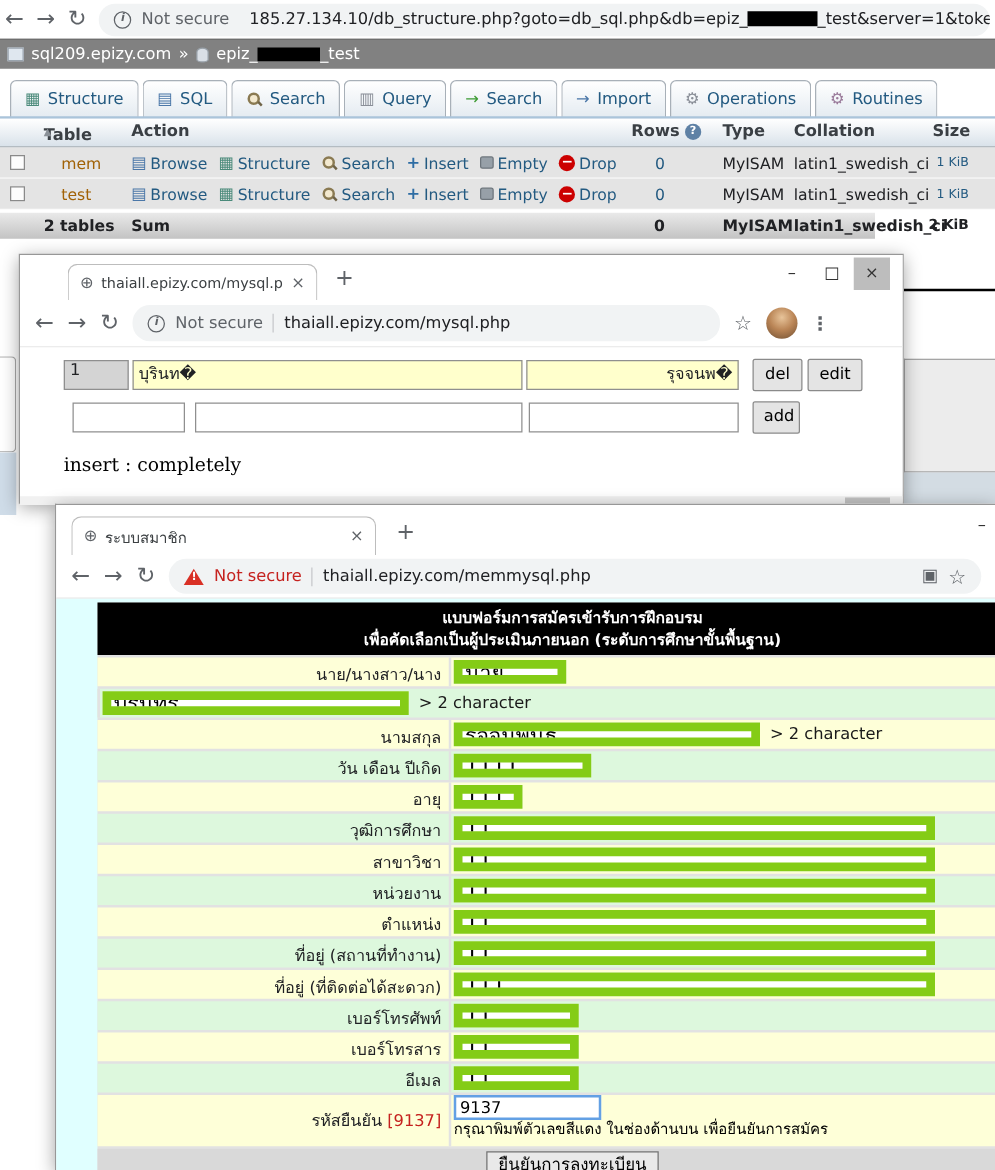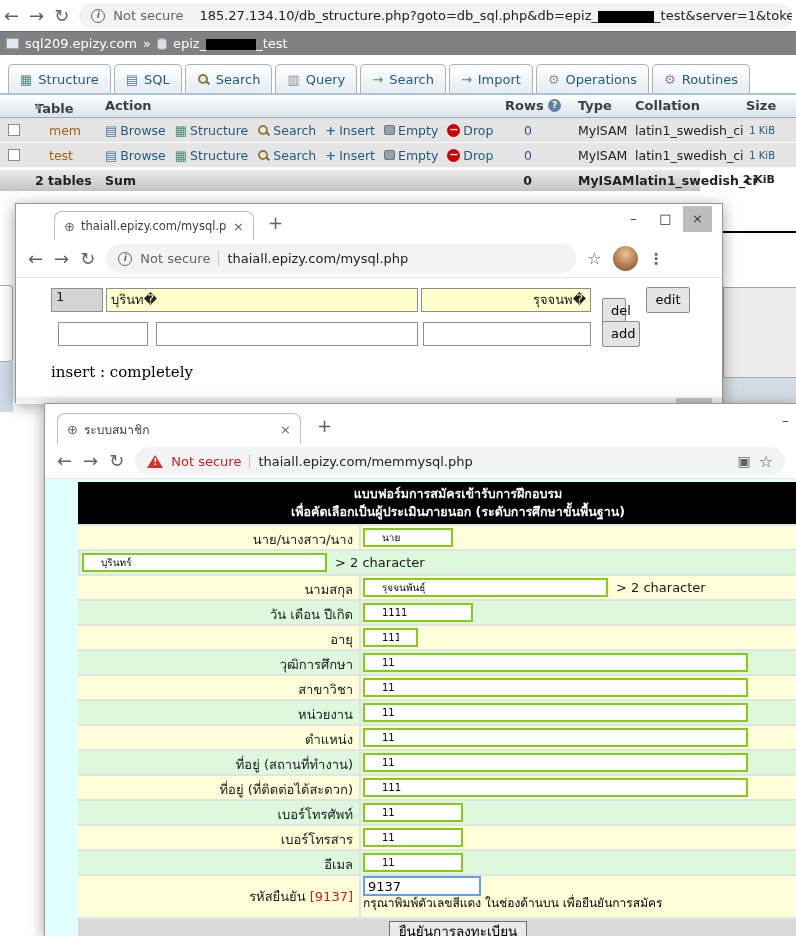--- a/index.html
+++ b/index.html
@@ -129,21 +129,21 @@
   #win-mem .toolbar{height:35px;}
   #win-mem .content{position:relative;height:459px;background:#e0ffff;overflow:hidden;}
   .mform{position:absolute;left:33px;top:3px;width:760px;background:#e2e2e2;}
   .mhead{background:#000;color:#fff;text-align:center;font-size:12.5px;font-weight:bold;
          line-height:1.45;padding:3px 0;margin-bottom:2px;}
   .m-row{height:23px;display:flex;margin-bottom:2px;font-size:13px;}
   .m-row.yellow{background:#feffd8;} .m-row.green{background:#ddf8dd;}
   .m-label{width:281px;text-align:right;padding:3px 6px 0 0;white-space:nowrap;overflow:hidden;}
   .m-cell{flex:1;display:flex;align-items:center;gap:8px;border-left:2px solid #e2e2e2;
           padding-left:2px;}
-  .m-input{height:19px;border:2px solid #84cc16;background:#fff;font-size:10px;padding:0 17px;
+  .m-input{height:19px;border:7px solid #84cc16;background:#fff;font-size:17px;padding:0 2px;
            font-family:"DejaVu Sans","Liberation Sans",sans-serif;}
   .m-note{font-size:13px;color:#1a1a1a;}
   .m-confirm{height:41px;display:flex;margin-bottom:2px;font-size:13px;}
   .m-confirm .m-label{padding-top:10px;}
   .confirm-cell{flex:1;border-left:2px solid #e2e2e2;padding-left:2px;}
   .confirm-input{width:118px;height:20px;border:2px solid #63a0e4;font-size:13px;padding:0 3px;
                  font-family:"DejaVu Sans","Liberation Sans",sans-serif;}
   .confirm-hint{font-size:12px;color:#000;line-height:1.2;}
   .m-submitrow{height:25px;background:#d9d9d9;display:flex;justify-content:center;
                align-items:center;margin-bottom:2px;}
@@ -334,21 +334,21 @@
       </div>
       <span class="star">☆</span>
       <span class="avatar"></span>
       <span class="dots">⋮</span>
     </div>
     <div class="content">
 
       <span class="finput gray" style="left:35px;top:10px;width:52px">1</span>
       <span class="finput yellow" style="left:90px;top:10px;width:312px;line-height:22px">บุรินท�</span>
       <span class="finput yellow ralign" style="left:405px;top:10px;width:170px;line-height:22px">รุจจนพ�</span>
-      <span class="wbutton" style="left:586px;top:20px;width:24px">del</span>
+      <span class="wbutton" style="left:586px;top:9px;width:40px">del</span>
       <span class="wbutton" style="left:630px;top:9px;width:44px">edit</span>
 
       <span class="finput" style="left:42px;top:44px;width:90px"></span>
       <span class="finput" style="left:140px;top:44px;width:262px"></span>
       <span class="finput" style="left:407px;top:44px;width:168px"></span>
       <span class="wbutton" style="left:586px;top:43px;width:38px">add</span>
       <div class="status-txt">insert : completely</div>
       <div class="hscroll">
           <span class="thumb"></span>
         </div>

